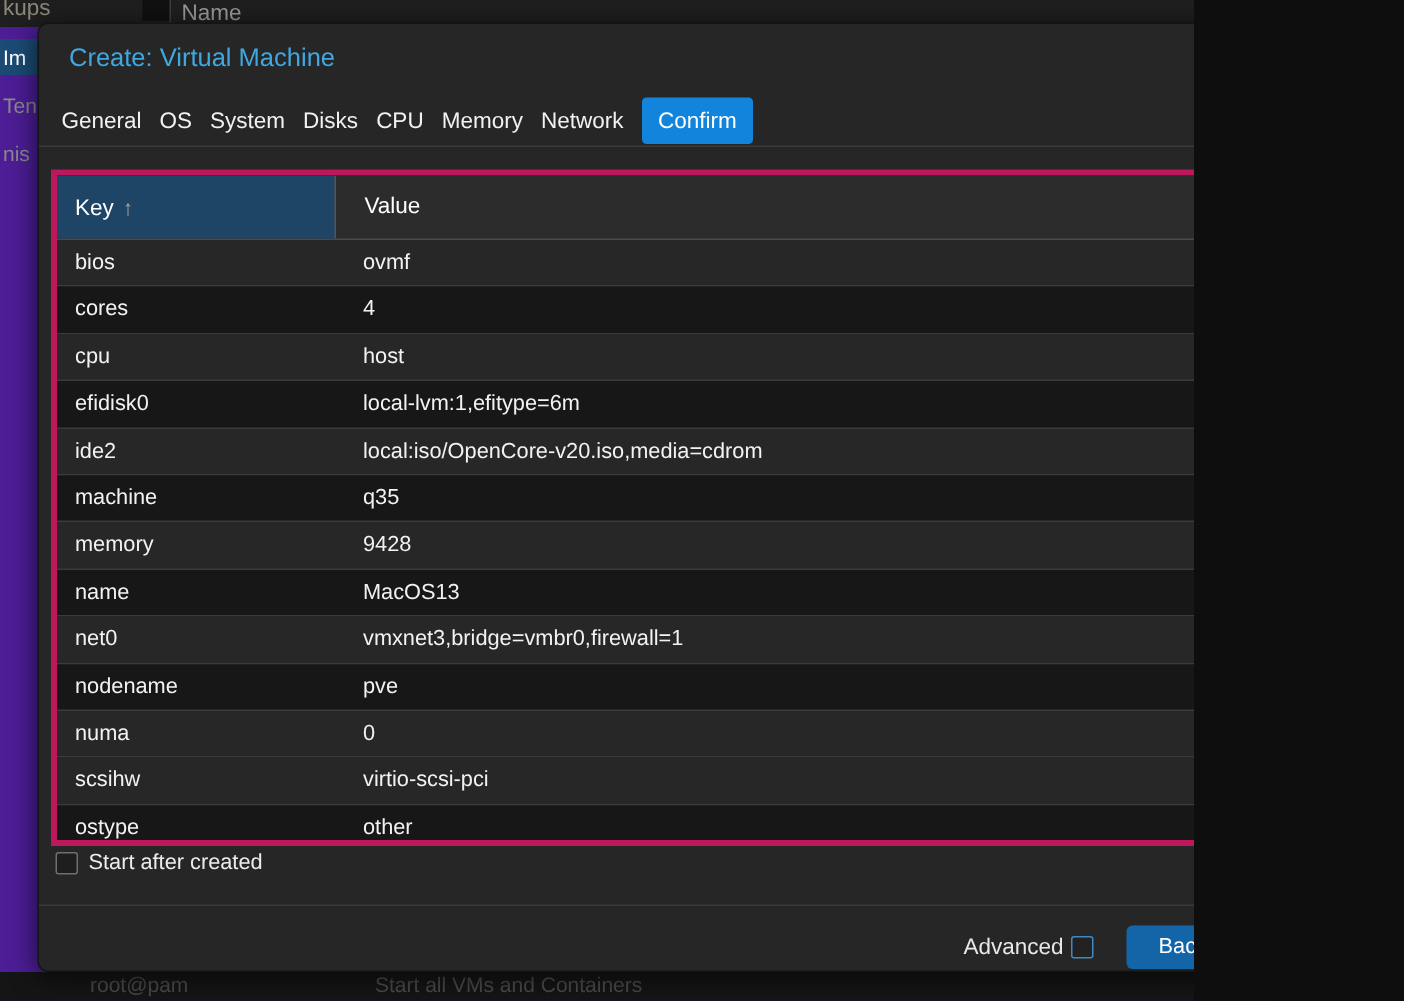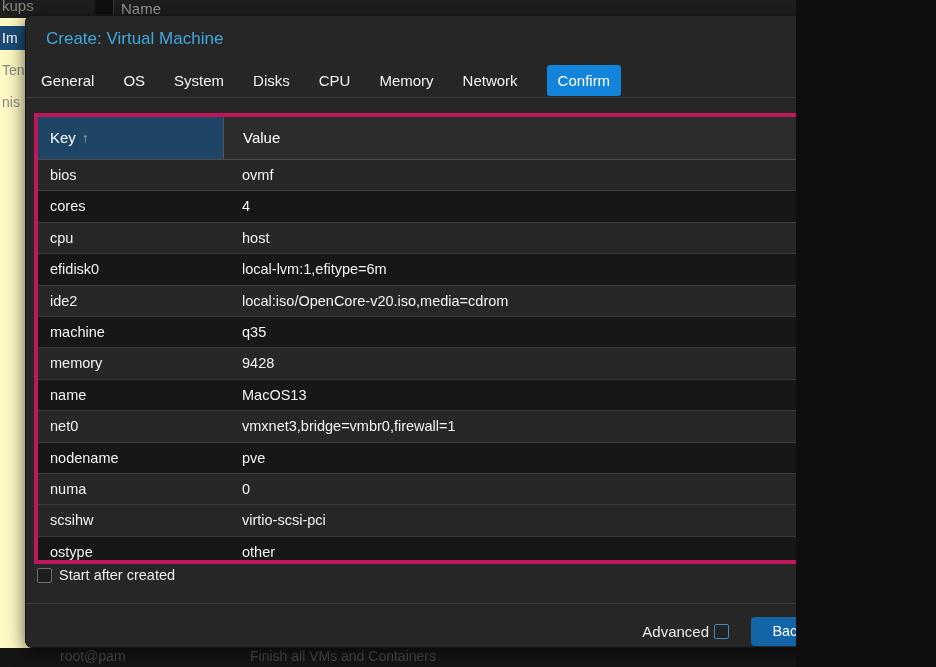--- a/index.html
+++ b/index.html
@@ -1,20 +1,20 @@
 <!DOCTYPE html>
 <html><head>
 <meta charset="utf-8">
 <style>
   * { margin:0; padding:0; box-sizing:border-box; }
   html,body { background:#0e0e0e; }
   body { font-family:"Liberation Sans","DejaVu Sans",sans-serif; }
   #screen {
     position:relative; width:796px; height:667px; overflow:hidden;
-    background:#fef9c3; color:#f0f0f0;
+    background:#4c1d95; color:#f0f0f0;
   }
   
   .bg-top-strip { position:absolute; left:0; top:0; width:936px; height:18px; background:#1f1f1f; }
   .bg-kups { position:absolute; left:2px; top:-3px; font-size:15px; color:#8d887d; }
   .bg-colblock { position:absolute; left:95px; top:0; width:18px; height:14px; background:#101010; }
   .bg-colline { position:absolute; left:113px; top:0; width:1px; height:18px; background:#3d3d3d; }
   .bg-name { position:absolute; left:121px; top:0px; font-size:15px; color:#9b9b9b; }
   .bg-left-frags { position:absolute; left:0; top:26px; width:25px; }
   .bg-frag { height:24px; line-height:24px; font-size:14px; color:#8a8a8a;
              padding-left:2px; margin-bottom:8px; white-space:nowrap; overflow:hidden; }
@@ -27,21 +27,21 @@
   .bg-bottom-text2 { position:absolute; left:250px; top:0px; font-size:14px; color:#4a4a4a; }
 
   
   .dialog {
     position:absolute; left:25px; top:15px; width:887px; height:633px;
     background:#262626; border-radius:7px; z-index:10;
     box-shadow:0 3px 18px rgba(0,0,0,0.65); border:1px solid #141414;
   }
   .dlg-title { position:absolute; left:20px; top:13px; font-size:17px; color:#3fa8e0; }
   .dlg-close { position:absolute; right:12px; top:11px; width:24px; height:24px; cursor:pointer; }
-  .tab-bar { position:absolute; left:15px; top:48px; height:33px; display:flex; align-items:center; gap:29px; }
+  .tab-bar { position:absolute; left:15px; top:48px; height:33px; display:flex; align-items:center; gap:12px; }
   .tab { font-size:15px; color:#f1f1f1; line-height:31px; height:31px; white-space:nowrap; cursor:pointer; }
   .tab.active { background:#1284dc; color:#ffffff; padding:0 11px; border-radius:3px; }
   .tab-divider { position:absolute; left:0; top:81px; width:100%; height:1px; background:#3a3a3a; }
 
   
   .grid { position:absolute; left:8px; top:97px; width:872px; height:451px;
           border:4px solid #be185d; background:#171717; overflow:hidden; }
   .grid-header { position:relative; height:43px; background:#2c2c2c; border-bottom:1px solid #4a4a4a; }
   .hdr-key { position:absolute; left:0; top:0; width:186px; height:42px; background:#1e4566;
              border-right:1px solid #555; line-height:42px; padding-left:12px; font-size:15px; color:#fff; cursor:pointer; }
@@ -98,21 +98,21 @@
       <div class="bg-frag selected">Im</div>
       <div class="bg-frag">Ten</div>
       <div class="bg-frag">nis</div>
     </div>
   <div class="bg-right-strip">
     <div class="bg-right-line"></div>
     <div class="bg-right-panel"></div>
   </div>
   <div class="bg-bottom-strip">
     <div class="bg-bottom-text1">root@pam</div>
-    <div class="bg-bottom-text2">Finish all VMs and Containers</div>
+    <div class="bg-bottom-text2">Start all VMs and Containers</div>
   </div>
 
   <div class="dialog">
     <div class="dlg-title">Create: Virtual Machine</div>
     <div class="dlg-close">
       <svg width="24" height="24" viewBox="0 0 24 24">
         <circle cx="12" cy="12" r="10" fill="none" stroke="#1f618f" stroke-width="1.6"></circle>
         <path d="M8 8 L16 16 M16 8 L8 16" stroke="#1f618f" stroke-width="1.8" fill="none"></path>
       </svg>
     </div>

